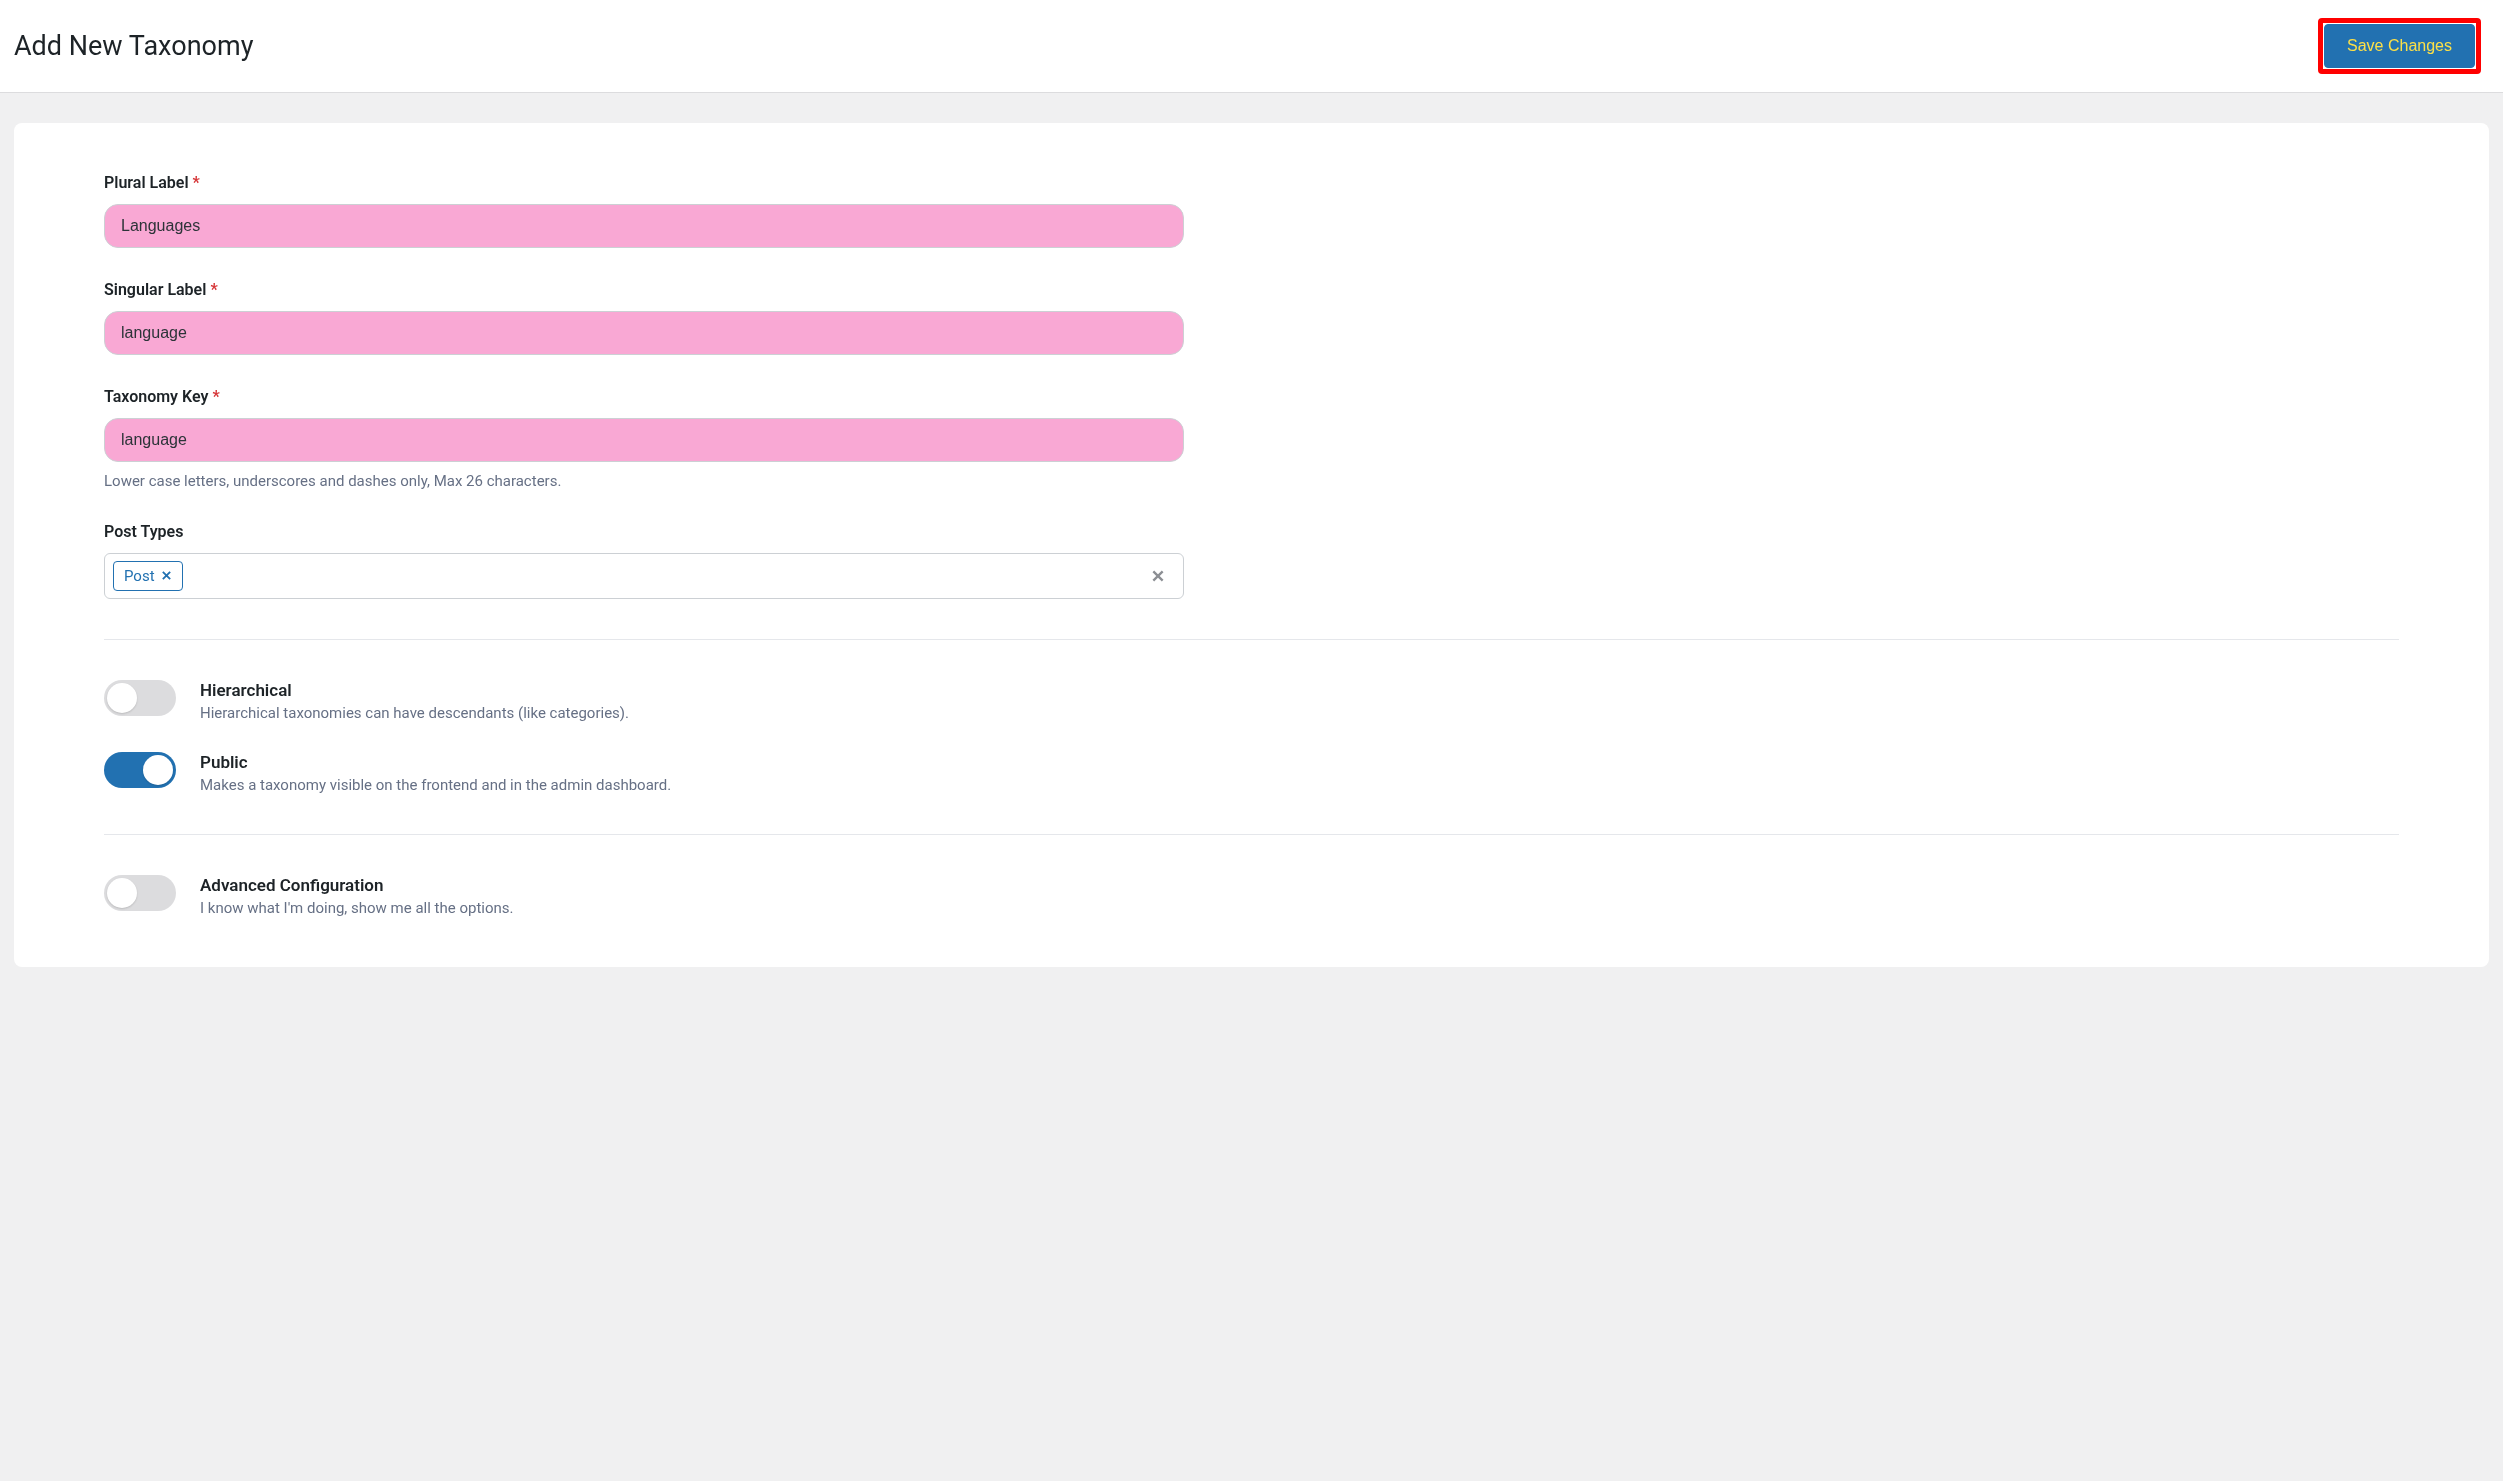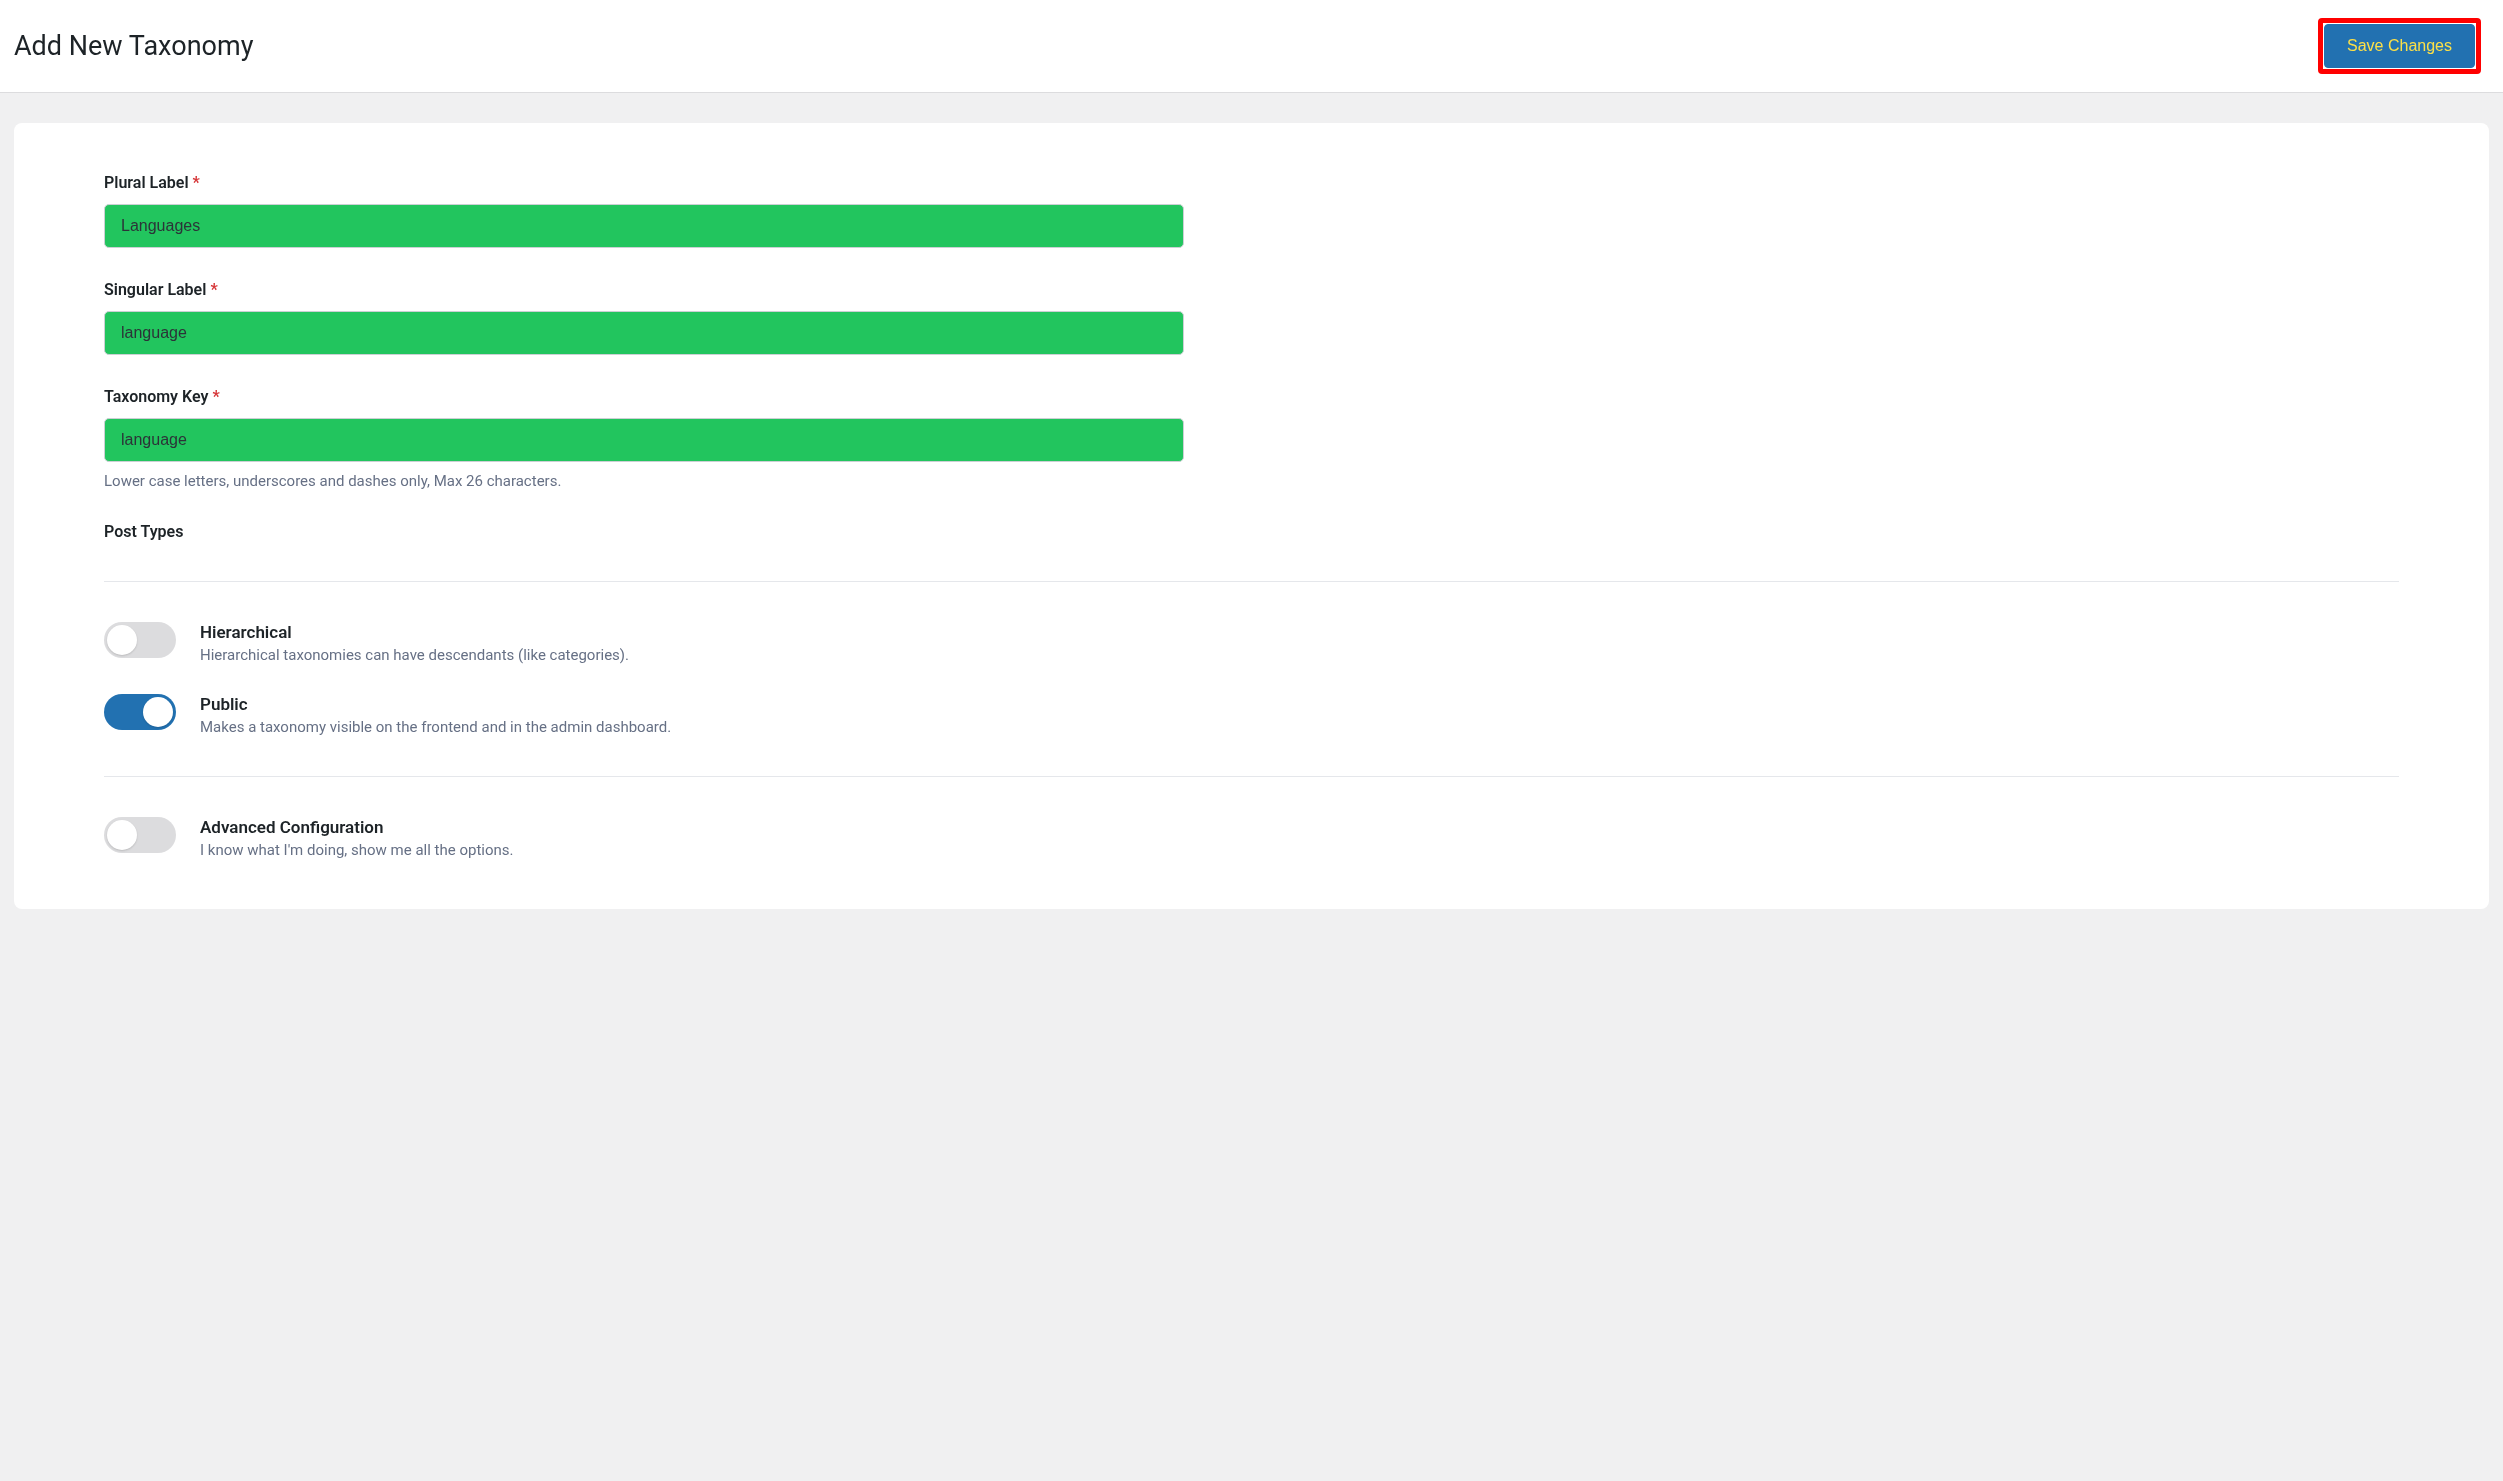--- a/index.html
+++ b/index.html
@@ -47,25 +47,25 @@
       display: block;
       font-size: 16px;
       font-weight: 600;
       color: #1d2327;
       margin-bottom: 12px;
     }
     .req { color: #d63638; font-weight: 700; }
     .text-input {
       width: 100%;
       border: 1px solid #ccd0d4;
-      border-radius: 5px;
+      border-radius: 14px;
       padding: 12px 16px;
       font-size: 16px;
       color: #2c3338;
-      background: #22c55e;
+      background: #f9a8d4;
     }
     .help {
       color: #667085;
       font-size: 15px;
       margin-top: 10px;
     }
     .tag-input {
       width: 100%;
       border: 1px solid #ccd0d4;
       border-radius: 6px;
@@ -175,20 +175,37 @@
   <div class="field">
     <label class="field-label">
       <span>Taxonomy Key</span> <span class="req">*</span>
     </label>
     <input type="text" class="text-input" value="language" style="">
     <div class="help">Lower case letters, underscores and dashes only, Max 26 characters.</div>
   </div>
 
   <div class="field">
     <label class="field-label">Post Types</label>
+    <div class="tag-input">
+      <div class="tags">
+        <span class="tag">
+          <span>Post</span>
+          <span class="x">
+            <svg class="icon-x" viewBox="0 0 12 12">
+                <path d="M2 2 L10 10 M10 2 L2 10"></path>
+              </svg>
+          </span>
+        </span>
+      </div>
+      <span class="clear-x">
+        <svg class="icon-x-big" viewBox="0 0 12 12">
+            <path d="M2 2 L10 10 M10 2 L2 10"></path>
+          </svg>
+      </span>
+    </div>
   </div>
 
   <hr class="sep">
 
   <div class="toggle-row">
     <div class="toggle">
         <div class="knob"></div>
       </div>
     <div class="toggle-text">
       <div class="t-label">Hierarchical</div>

